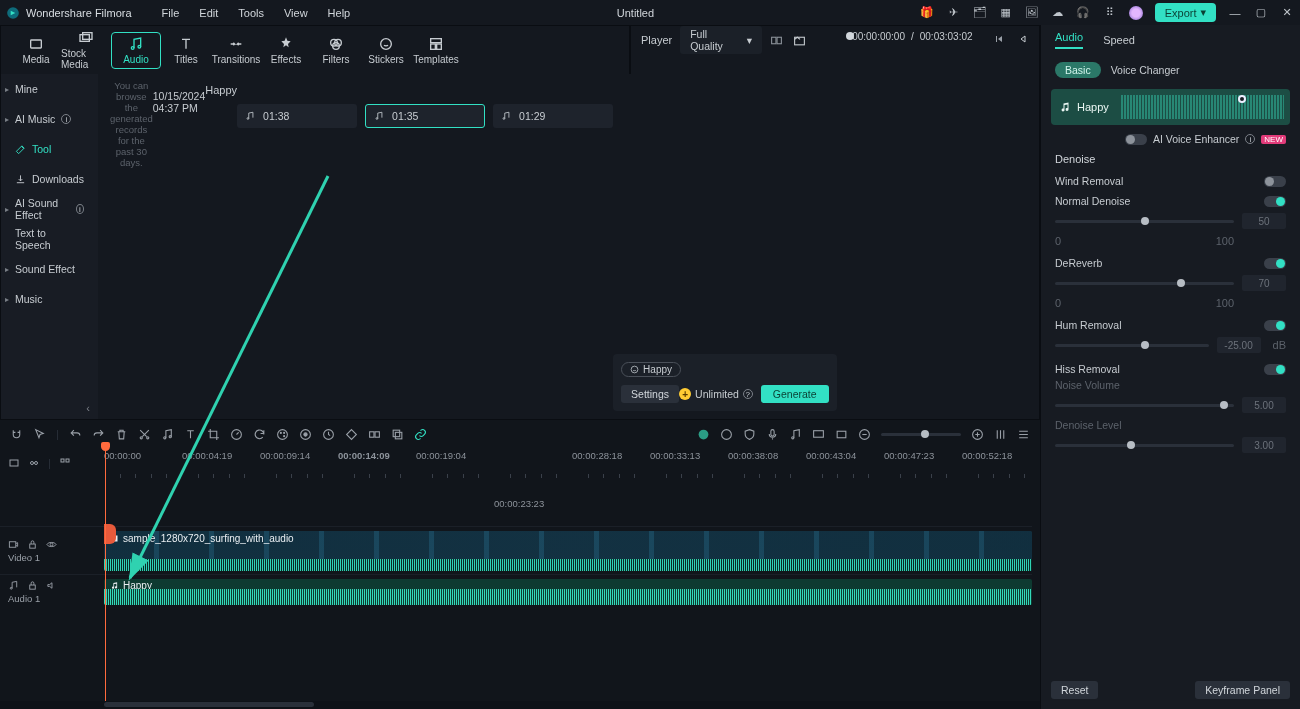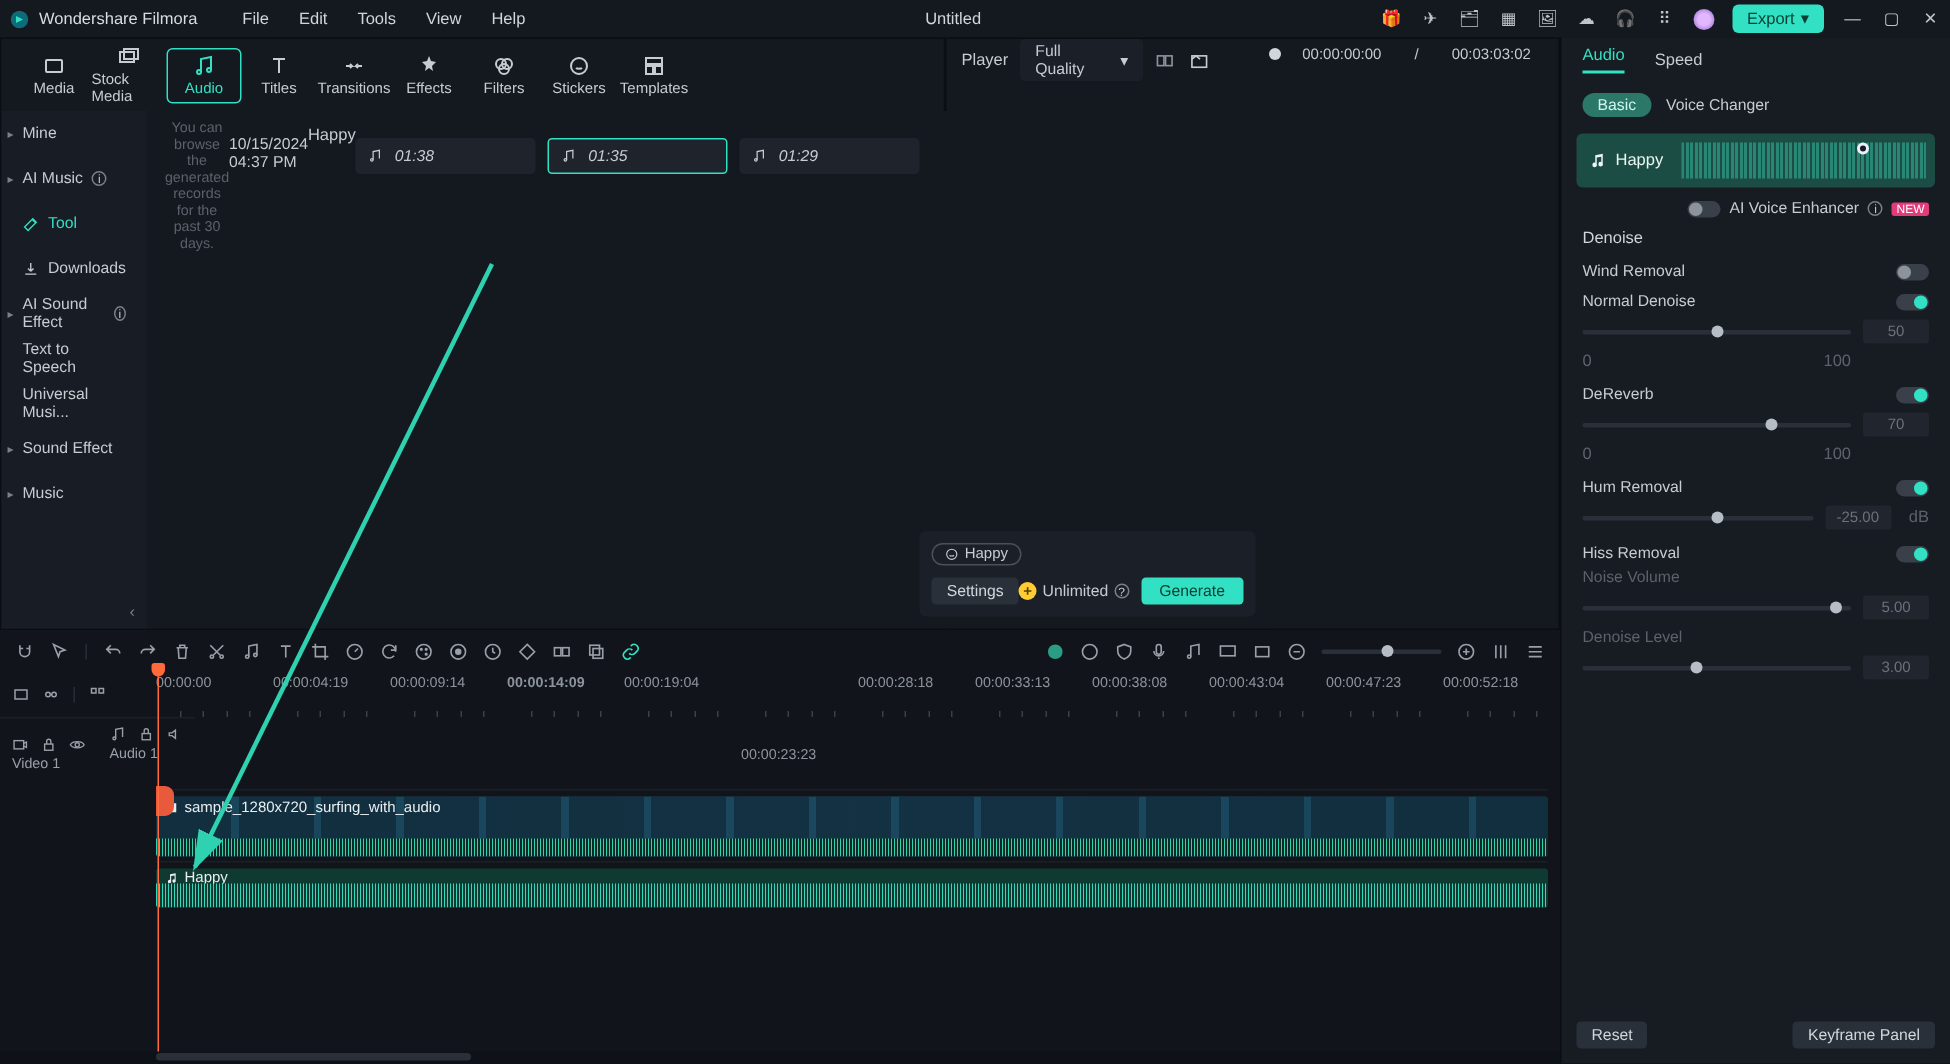--- a/index.html
+++ b/index.html
@@ -29,39 +29,39 @@
 .sidebar { width: 126px; background: #181c24; display:flex; flex-direction:column; }
 .side-item { height:30px; display:flex; align-items:center; gap:6px; padding:0 14px; color:#c7ccd1; font-size:10.5px; position:relative; }
 .side-item.sel { color:#32e0c4; }
 .side-item .chev { position:absolute; left:4px; font-size:8px; color:#7b8088; }
 .side-item .info { font-size:8px; width:10px; height:10px; border:1px solid #7b8088; border-radius:50%; display:flex; align-items:center; justify-content:center; }
 .side-collapse { height:22px; display:flex; align-items:center; justify-content:flex-end; padding-right:8px; color:#7b8088; }
 .content { flex:1; background:#14181f; padding:6px 12px 8px 12px; display:flex; flex-direction:row; position:relative; }
 .hint { text-align:center; color:#5c626b; font-size:9.5px; }
 .meta-date { margin-top:10px; color:#c7ccd1; font-size:10.5px; }
 .meta-name { color:#c7ccd1; font-size:11px; margin-top:4px; }
-.clips { display:flex; gap:8px; margin-top:12px;font-style:italic; }
+.clips { display:flex; gap:8px; margin-top:24px; }
 .clip { width:120px; height:24px; background:#1e232c; border-radius:3px; display:flex; align-items:center; gap:8px; padding:0 8px; color:#c7ccd1; font-size:10.5px; }
 .clip.sel { border:1.5px solid #32e0c4; }
 .clip svg { width:10px; height:10px; }
 .gen-box { margin-top:auto; background:#1b2028; border-radius:4px; padding:8px; }
 .tag { display:inline-flex; align-items:center; gap:4px; border:1px solid #4a5059; border-radius:10px; padding:1px 8px; font-size:10px; color:#c7ccd1; }
 .gen-row2 { display:flex; align-items:center; margin-top:8px; }
 .settings-btn { background:#2a303a; color:#d1d6db; padding:3px 10px; border-radius:3px; font-size:10.5px; }
 .unlimited { margin-left:auto; display:flex; align-items:center; gap:4px; color:#c7ccd1; font-size:10.5px; margin-right:8px; }
 .plus-ico { width:12px; height:12px; background:#ffcc33; border-radius:50%; color:#5a3d00; display:flex; align-items:center; justify-content:center; font-weight:bold; font-size:10px;}
 .gen-btn { background:#32e0c4; color:#0a3f33; padding:3px 12px; border-radius:3px; font-size:10.5px; }
 
 
 .preview { grid-column:2; grid-row:1; display:flex; flex-direction:row; }
 .prev-top { height:28px; display:flex; align-items:center; padding:0 10px; gap:8px; }
 .prev-select { background:#1b2028; padding:2px 10px; border-radius:3px; font-size:10.5px; color:#c7ccd1; display:flex; align-items:center; gap:24px; }
 .prev-icons { margin-left:auto; display:flex; gap:10px; }
 .viewport { flex:1; background:#000; margin:2px 10px; }
-.play-row1 { height:20px; display:flex; align-items:center; padding:0 10px; gap:22px; }
+.play-row1 { height:20px; display:flex; align-items:center; padding:0 10px; gap:6px; }
 .play-seek { flex:1; height:3px; background:#2a303a; border-radius:2px; position:relative; }
 .play-seek::before { content:''; position:absolute; left:0; top:-3px; width:8px; height:8px; background:#d1d6db; border-radius:50%; }
 .play-time { color:#c7ccd1; font-size:10px; }
 .play-row2 { height:26px; display:flex; align-items:center; padding:0 10px; gap:12px; }
 .play-row2 svg { width:12px; height:12px; }
 .play-row2 .spacer { flex:1; }
 
 
 .inspector { grid-column:3; grid-row:1 / span 2; display:flex; flex-direction:column; background:#171b22; border-left:1px solid #0a0d12; }
 .insp-tabs { height:30px; display:flex; align-items:center; gap:20px; padding:0 14px; font-size:11px; }
@@ -94,21 +94,21 @@
 .tl-toolbar svg { width:13px; height:13px; }
 .tl-toolbar .grow { flex:1; }
 .zoom-sl { width:80px; height:3px; background:#2a303a; border-radius:2px; position:relative; }
 .zoom-sl .th{ position:absolute; top:-3px; left:40px; width:8px; height:8px; background:#b7bdc4; border-radius:50%;}
 .tl-head { height:30px; display:flex; }
 .tl-headL { width:104px; display:flex; align-items:center; gap:8px; padding:0 8px; color:#9aa0a8; }
 .tl-ruler { flex:1; position:relative; color:#8d939b; font-size:9.5px; }
 .tl-ruler .tick { position:absolute; top:2px; }
 .tl-ruler .minor { position:absolute; bottom:0; width:1px; height:4px; background:#3a404a; }
 .tl-body { flex:1; display:flex; position:relative; }
-.tl-left { width:104px; display:flex; flex-direction:row; }
+.tl-left { width:104px; display:flex; flex-direction:column; }
 .track-lbl { display:flex; flex-direction:column; justify-content:center; padding:4px 8px; gap:2px; color:#9aa0a8; border-top:1px solid #1b2028;}
 .track-lbl .ic-row { display:flex; gap:8px; }
 .track-lbl .ic-row svg{ width:11px; height:11px;}
 .tl-tracks { flex:1; position:relative; }
 .track { position:absolute; left:0; right:8px; border-top:1px solid #1b2028;}
 .vclip { position:absolute; left:0; right:0; top:4px; height:40px; background:linear-gradient(90deg,#1b3a4a,#204254,#1b3a4a); border-radius:2px; overflow:hidden; }
 .vclip .lbl { position:absolute; left:6px; top:2px; font-size:10px; color:#e9eef2; display:flex; align-items:center; gap:4px;}
 .vclip .thumbs { position:absolute; left:0; right:0; top:0; bottom:12px; background:repeating-linear-gradient(90deg,#0d2a3a 0 50px,#184a62 50px 55px); opacity:.7;}
 .vclip .aw { position:absolute; left:0; right:0; bottom:0; height:12px; background:repeating-linear-gradient(90deg,#2fd2b5 0 1px,#0b2a24 1px 2px);}
 .aclip { position:absolute; left:0; right:0; top:4px; height:26px; background:#0e3a31; border-radius:2px; overflow:hidden;}
@@ -248,23 +248,20 @@
             </svg>
             <span>Downloads</span>
           </div>
         <div class="side-item">
             <span class="chev">▸</span>
             <span>AI Sound Effect</span>
             <span class="info">i</span>
           </div>
         <div class="side-item">
             <span>Text to Speech</span>
-          </div>
-        <div class="side-item">
-            <span>Universal Musi...</span>
           </div>
         <div class="side-item">
             <span class="chev">▸</span>
             <span>Sound Effect</span>
           </div>
         <div class="side-item">
             <span class="chev">▸</span>
             <span>Music</span>
           </div>
         <div style="flex:1"></div>

